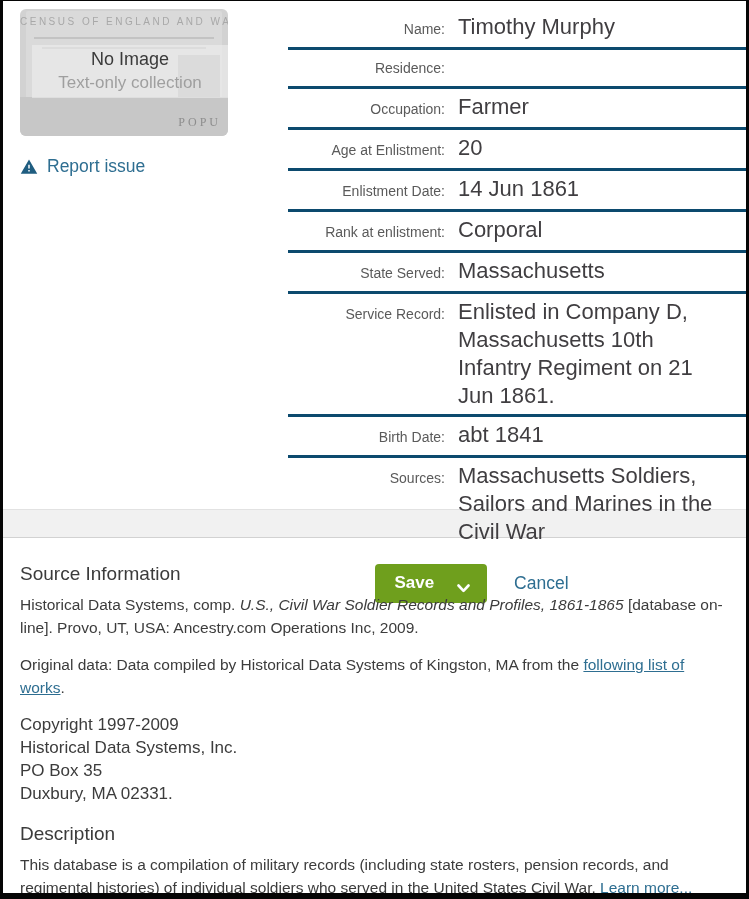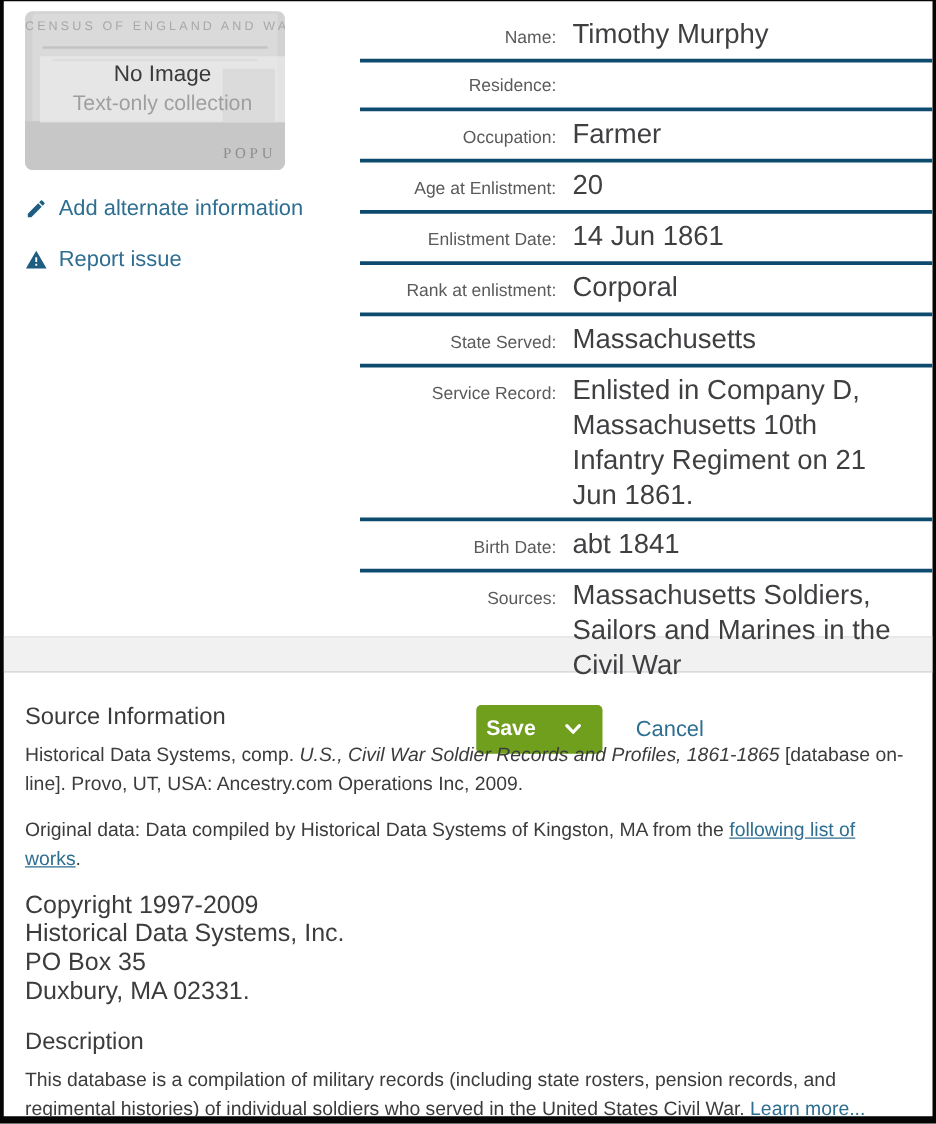--- a/index.html
+++ b/index.html
@@ -109,22 +109,22 @@
     padding-right: 90px;
   }
   .save-btn {
     background: var(--save-green, #6f9f1d);
     color: #fff;
     border: none;
     border-radius: 4px;
     font-family: inherit;
     font-size: 17px;
     font-weight: bold;
-    padding: 9px 17px 10px 8px;
-    display: flex; align-items: center; gap: 23px;
+    padding: 9px 17px 10px 19px;
+    display: flex; align-items: flex-end; gap: 23px;
     cursor: pointer;
   }
   .cancel-link {
     color: var(--link-blue, #2e6e91);
     font-size: 17.5px;
     text-decoration: none;
     cursor: pointer;
   }
 
   
@@ -146,21 +146,21 @@
     color: #3b3b3b;
     margin: 0 0 8px;
   }
   .section-heading.desc { margin-top: 18px; }
   .body-p {
     font-size: 15.5px;
     line-height: 23px;
     margin: 0 0 14px;
   }
   .copyright-block { margin-bottom: 12px; }
-  .copyright-line { font-size: 20px; line-height: 23px; }
+  .copyright-line { font-size: 17px; line-height: 23px; }
   .body-link {
     color: var(--link-blue, #2e6e91);
     text-decoration: underline;
     cursor: pointer;
   }
   .cite-italic { font-style: italic; }
 </style>
 </head>
 <body>
 
@@ -176,28 +176,20 @@
         <div class="thumb-line l2"></div>
         <div class="thumb-stamp"></div>
         <div class="thumb-paper2"></div>
         <div class="thumb-center">
           <div class="thumb-title">No Image</div>
           <div class="thumb-subtitle">Text-only collection</div>
         </div>
         <div class="thumb-footer">POPU</div>
       </div>
 
-      <a class="side-link">
-        <span style="display:flex;">
-          <svg width="18" height="18" viewBox="0 0 24 24" fill="#1f5d80">
-            <path d="M3 17.25V21h3.75L17.81 9.94l-3.75-3.75L3 17.25zM20.71 7.04a1 1 0 0 0 0-1.41l-2.34-2.34a1 1 0 0 0-1.41 0l-1.83 1.83 3.75 3.75 1.83-1.83z"></path>
-          </svg>
-        </span>
-        <span>Add alternate information</span>
-      </a>
 
       <a class="side-link">
         <span style="display:flex;">
           <svg width="18" height="18" viewBox="0 0 24 24" fill="#1f5d80">
             <path d="M1 21h22L12 2 1 21zm12-3h-2v-2h2v2zm0-4h-2v-5h2v5z"></path>
           </svg>
         </span>
         <span>Report issue</span>
       </a>
     </div>

